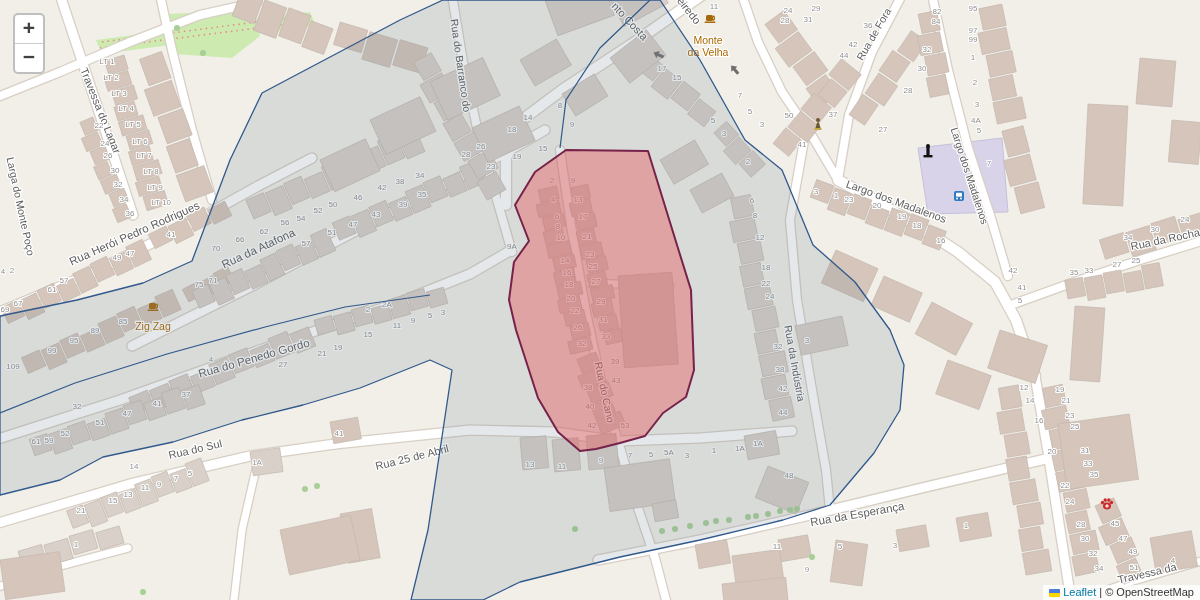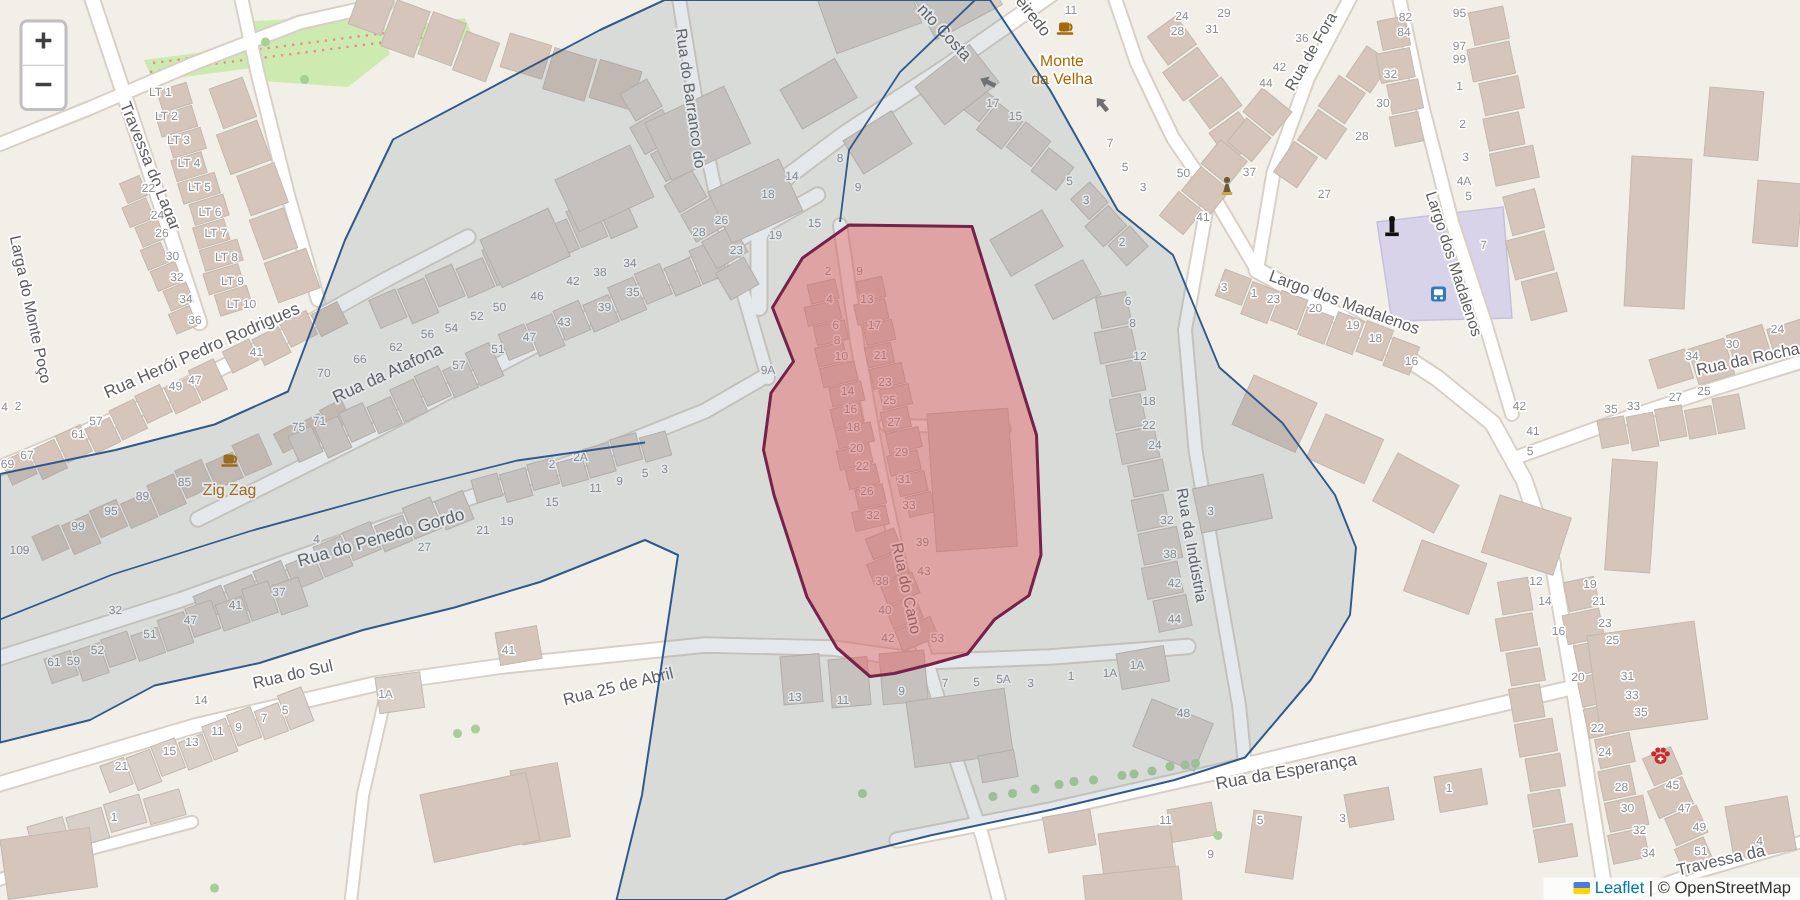--- a/index.html
+++ b/index.html
@@ -9,21 +9,21 @@
   svg{display:block}
   svg text{font-family:"Liberation Sans","DejaVu Sans",sans-serif}
   .leaflet-bar{position:absolute;top:13px;left:13px;width:28px;background:#fff;
     border:2px solid rgba(0,0,0,0.25);border-radius:5px;z-index:10}
   .leaflet-bar a{display:block;width:28px;height:28px;line-height:26px;text-align:center;
     font-size:21px;font-weight:bold;color:#404040;text-decoration:none;cursor:pointer;
     font-family:"Liberation Sans",sans-serif}
   .leaflet-bar a:first-child{border-bottom:1px solid #ccc;border-radius:4px 4px 0 0}
   .leaflet-bar a:last-child{border-radius:0 0 4px 4px}
   .attribution{position:absolute;right:0;bottom:0;background:rgba(255,255,255,0.78);
-    padding:1px 6px 2px 20px;font-size:11px;color:#333;z-index:10;white-space:nowrap}
+    padding:1px 6px 2px 6px;font-size:11px;color:#333;z-index:10;white-space:nowrap}
   .attribution a{text-decoration:none;cursor:pointer}
   .flag{display:inline-block;width:11px;height:8px;vertical-align:-1px;margin-right:3px;
     border-radius:1px}
   .attribution .copy{color:#333}
 </style>
 </head>
 <body>
 
 <div id="map-wrap">
   <svg id="map-svg" width="1200" height="600" viewBox="0 0 1200 600" xmlns="http://www.w3.org/2000/svg">

